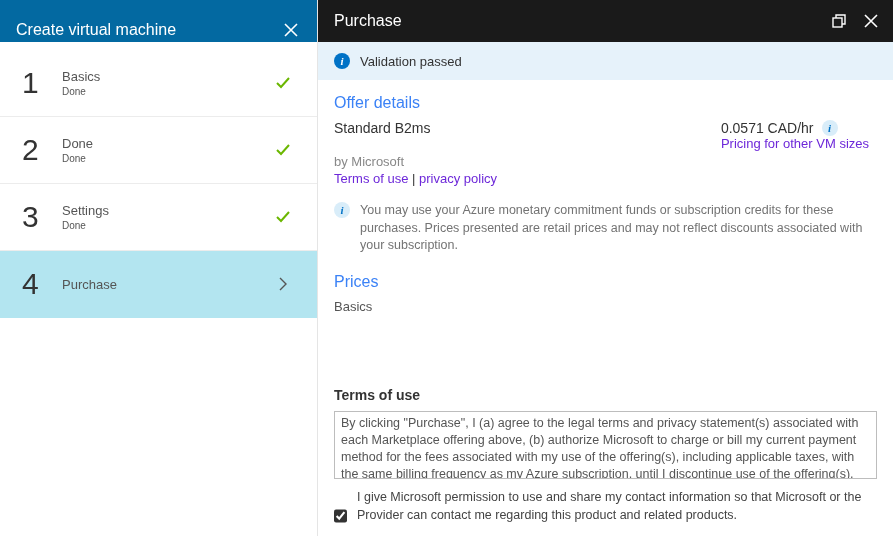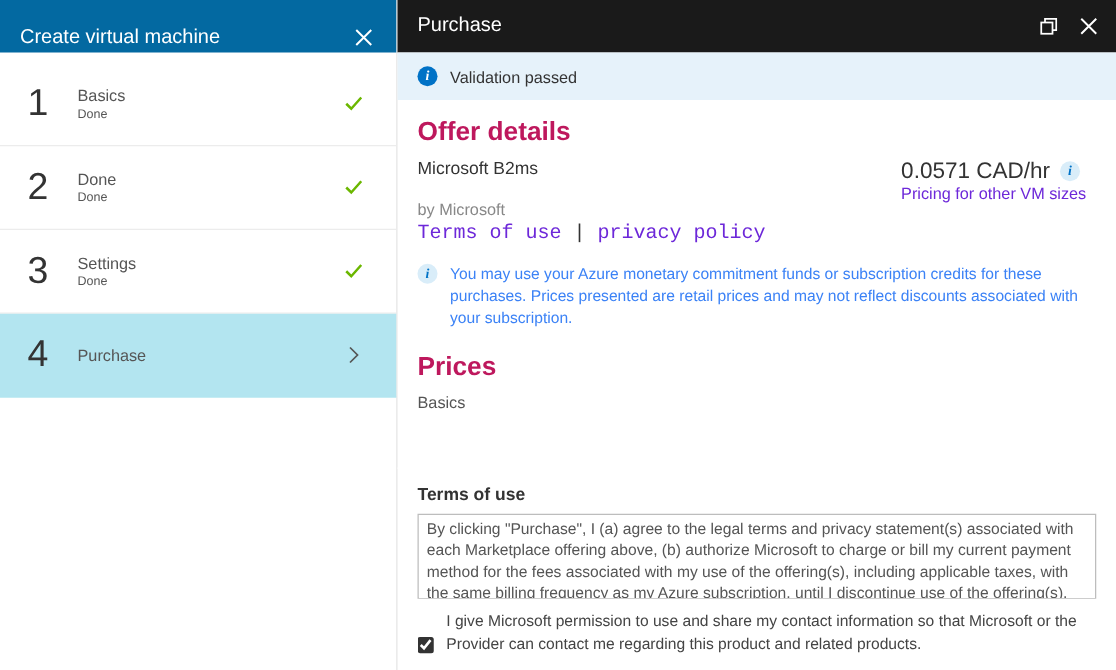--- a/index.html
+++ b/index.html
@@ -126,43 +126,43 @@
       position: relative;
       flex: 1;
       overflow-y: auto;
       padding: 10px 24px 0 16px;
     }
     
     .scroll-area::-webkit-scrollbar { width: 14px; }
     .scroll-area::-webkit-scrollbar-track { background: #f1f1f1; }
     .scroll-area::-webkit-scrollbar-thumb { background: #c4c4c4; }
 
-    h2.section { font-size: 21px; font-weight: 700; margin: 4px 0 8px; color:#be185d;}
+    h2.section { font-size: 16px; font-weight: 400; margin: 4px 0 8px; color:#3b82f6;}
     .offer-row {
       display: flex;
       justify-content: space-between;
     }
     .offer-left { }
     .offer-right { text-align: left; }
     .offer-name { font-size: 14px; color:#333; }
     .offer-by { font-size: 13px; color:#888; margin-top:18px;}
     .link { color: #6d28d9; cursor: pointer; }
-    .links-row { font-size: 16px; margin-top: 2px; font-family: Liberation Mono, monospace;}
-    .price { font-size: 18px; }
+    .links-row { font-size: 13px; margin-top: 2px;}
+    .price { font-size: 14px; }
     .price-info-wrap { display:flex; align-items:center; gap:8px; }
 
     .azure-resource {
       display: flex;
       gap: 10px;
       margin-top: 14px;
       margin-bottom: 18px;
     }
     .azure-resource .info-circle.light { flex-shrink:0; margin-top:2px;}
     .azure-resource-title { font-weight: 600; font-size:13px; color:#333;}
-    .azure-resource-body { font-size: 12.5px; color:#3b82f6; line-height:1.4; margin-top:2px;}
+    .azure-resource-body { font-size: 12.5px; color:#737373; line-height:1.4; margin-top:2px;}
 
     .terms-section {
       padding: 6px 16px 12px 16px;
       border-top: 1px solid #fff;
     }
     .terms-title { font-weight: 600; font-size: 14px; margin: 6px 0 8px; }
     .terms-box-wrap { position: relative; }
     .terms-box {
       border: 1px solid #bdbdbd;
       height: 68px;
@@ -278,21 +278,21 @@
   <div class="validation-bar">
     <span class="info-circle">i</span>
     <span>Validation passed</span>
   </div>
 
   <div class="scroll-area">
     <h2 class="section">Offer details</h2>
 
     <div class="offer-row">
       <div class="offer-left">
-        <div class="offer-name">Microsoft B2ms</div>
+        <div class="offer-name">Standard B2ms</div>
         <div class="offer-by">by Microsoft</div>
         <div class="links-row">
           <span class="link">Terms of use</span><span> | </span><span class="link">privacy policy</span>
         </div>
       </div>
       <div class="offer-right">
         <div class="price-info-wrap">
           <span class="price">0.0571 CAD/hr</span>
           <span class="info-circle light">i</span>
         </div>

